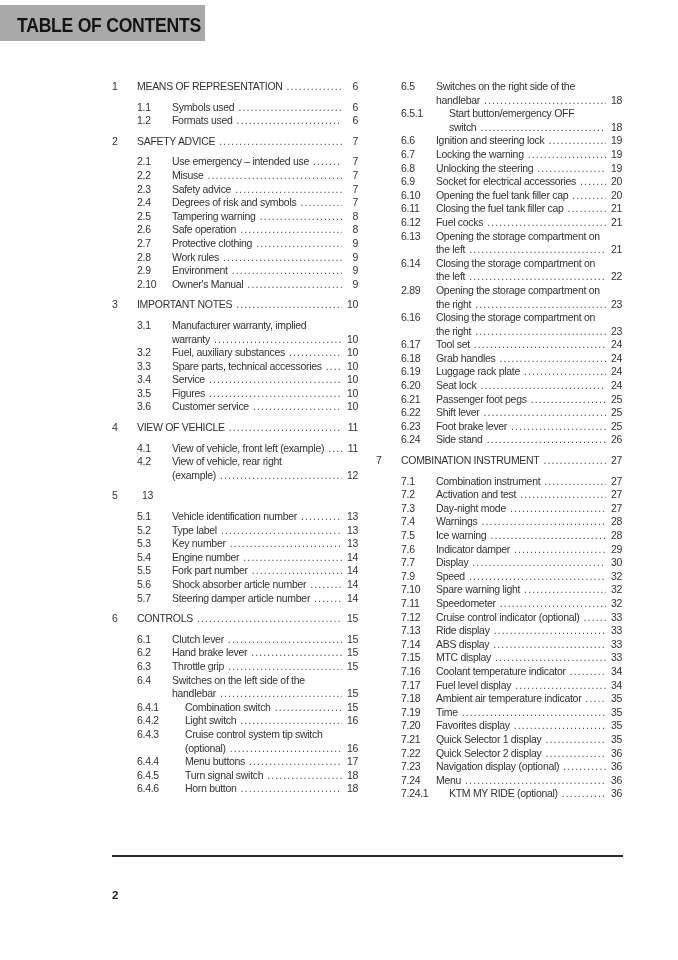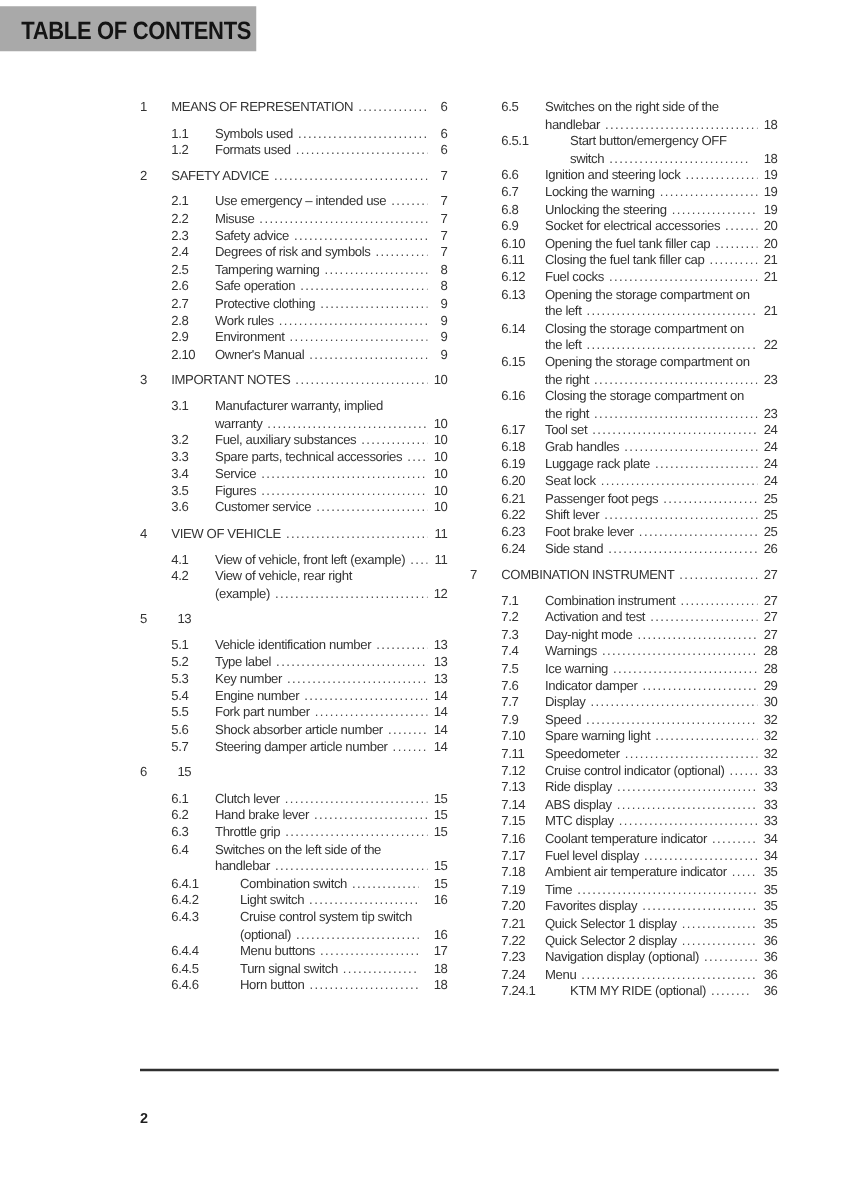--- a/index.html
+++ b/index.html
@@ -57,21 +57,21 @@
     content: "\00a0..........................................................................................................";
     letter-spacing: 1.1px;
     color: #4a4a4a;
   }
   .row .pg { flex: none; min-width: 13px; margin-left: 3px; text-align: right; }
   .row.l0 { margin: 7px 0; }
   .row.l0:first-child { margin-top: 0; }
   .l0 .num { width: 25px; }
   .l1 { padding-left: 25px; }
   .l1 .num { width: 35px; }
-  .l2 { padding-left: 25px; gap: 7px; }
+  .l2 { padding-left: 25px; }
   .l2 .num { width: 48px; }
   .footer-rule {
     position: absolute;
     left: 112px;
     top: 855px;
     width: 511px;
     height: 0;
     border-top: 2px solid #2f2f2f;
   }
   .footer-page {
@@ -247,20 +247,21 @@
           <span class="ttl"><span class="line">Shock absorber article number</span></span>
           <span class="pg">14</span>
         </div>
         <div class="row l1">
           <span class="num">5.7</span>
           <span class="ttl"><span class="line">Steering damper article number</span></span>
           <span class="pg">14</span>
         </div>
         <div class="row l0">
           <span class="num">6</span>
+          <span class="ttl"><span class="line">CONTROLS</span></span>
           <span class="pg">15</span>
         </div>
         <div class="row l1">
           <span class="num">6.1</span>
           <span class="ttl"><span class="line">Clutch lever</span></span>
           <span class="pg">15</span>
         </div>
         <div class="row l1">
           <span class="num">6.2</span>
           <span class="ttl"><span class="line">Hand brake lever</span></span>
@@ -357,21 +358,21 @@
           <span class="num">6.13</span>
           <span class="ttl"><span class="line">Opening the storage compartment on</span><br><span class="line">the left</span></span>
           <span class="pg">21</span>
         </div>
         <div class="row l1">
           <span class="num">6.14</span>
           <span class="ttl"><span class="line">Closing the storage compartment on</span><br><span class="line">the left</span></span>
           <span class="pg">22</span>
         </div>
         <div class="row l1">
-          <span class="num">6.15</span>
+          <span class="num">2.89</span>
           <span class="ttl"><span class="line">Opening the storage compartment on</span><br><span class="line">the right</span></span>
           <span class="pg">23</span>
         </div>
         <div class="row l1">
           <span class="num">6.16</span>
           <span class="ttl"><span class="line">Closing the storage compartment on</span><br><span class="line">the right</span></span>
           <span class="pg">23</span>
         </div>
         <div class="row l1">
           <span class="num">6.17</span>

